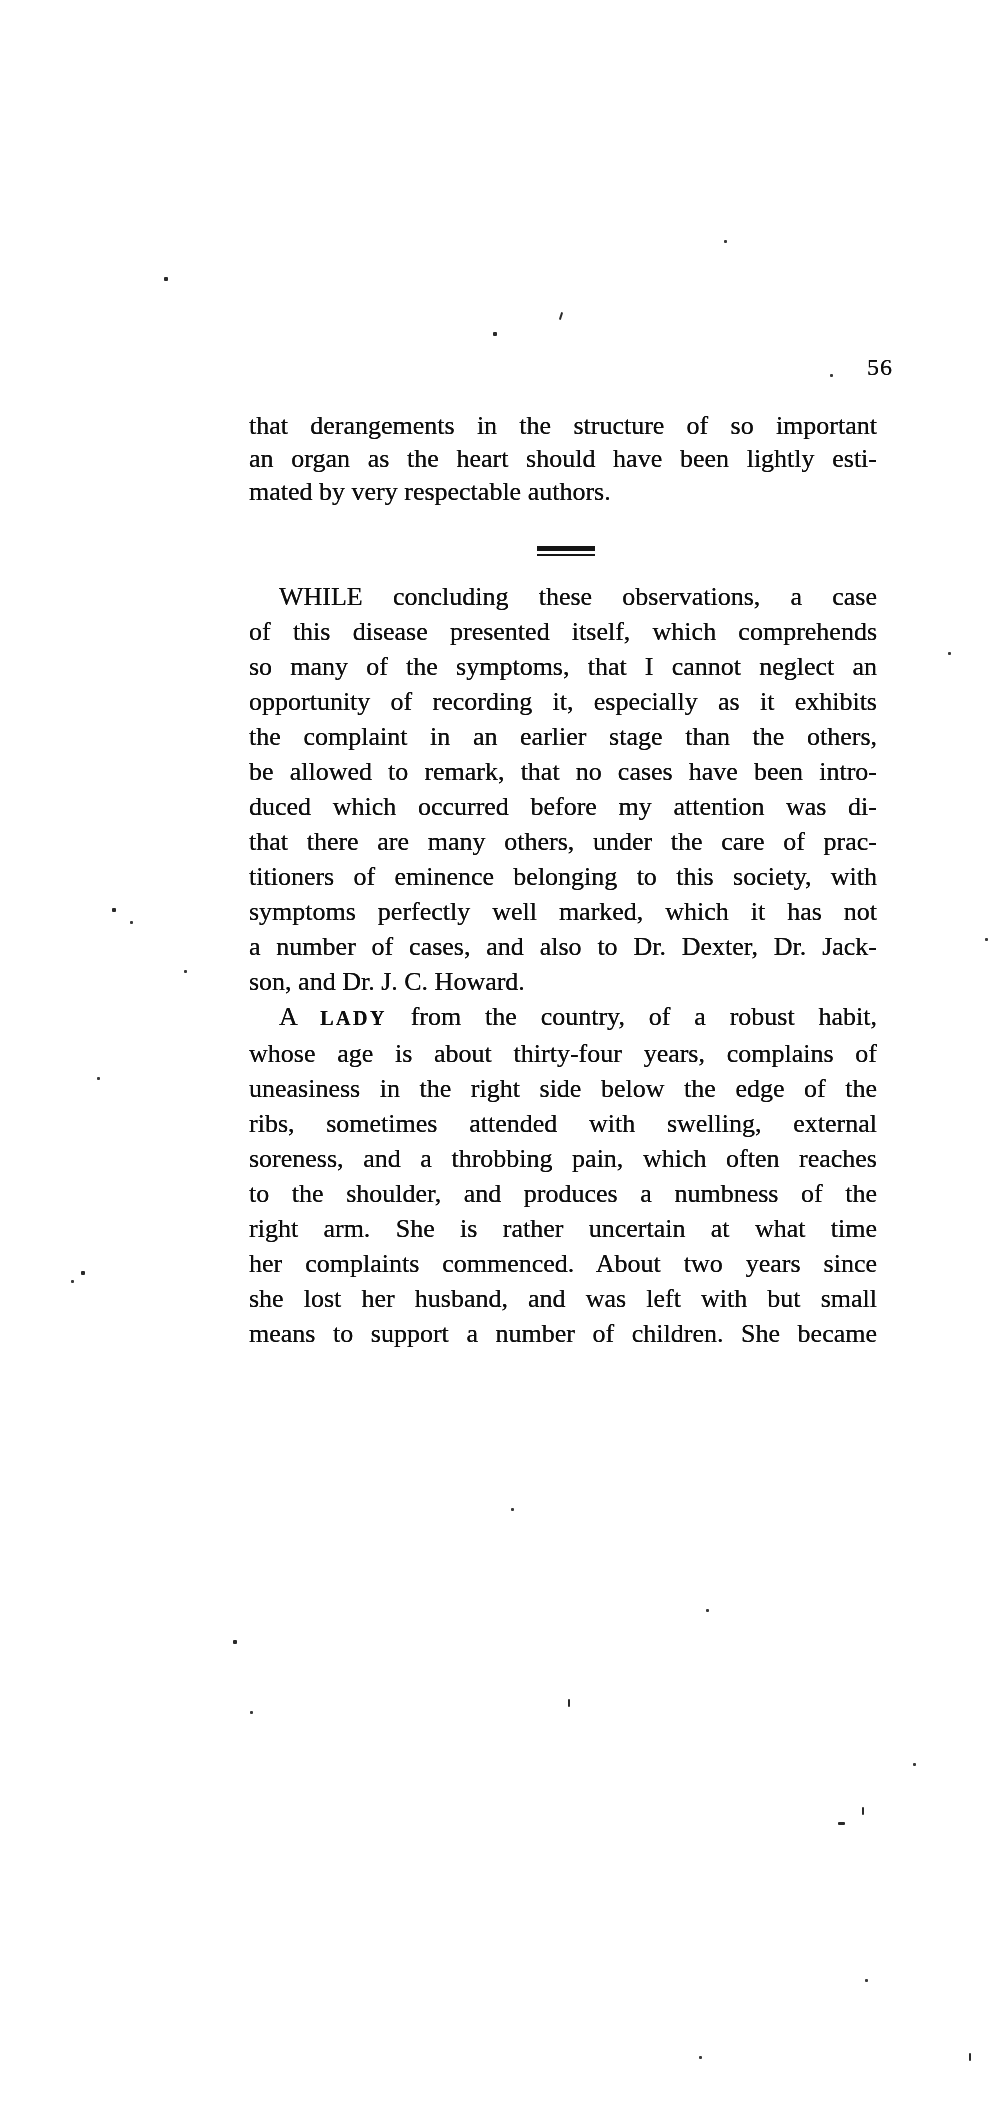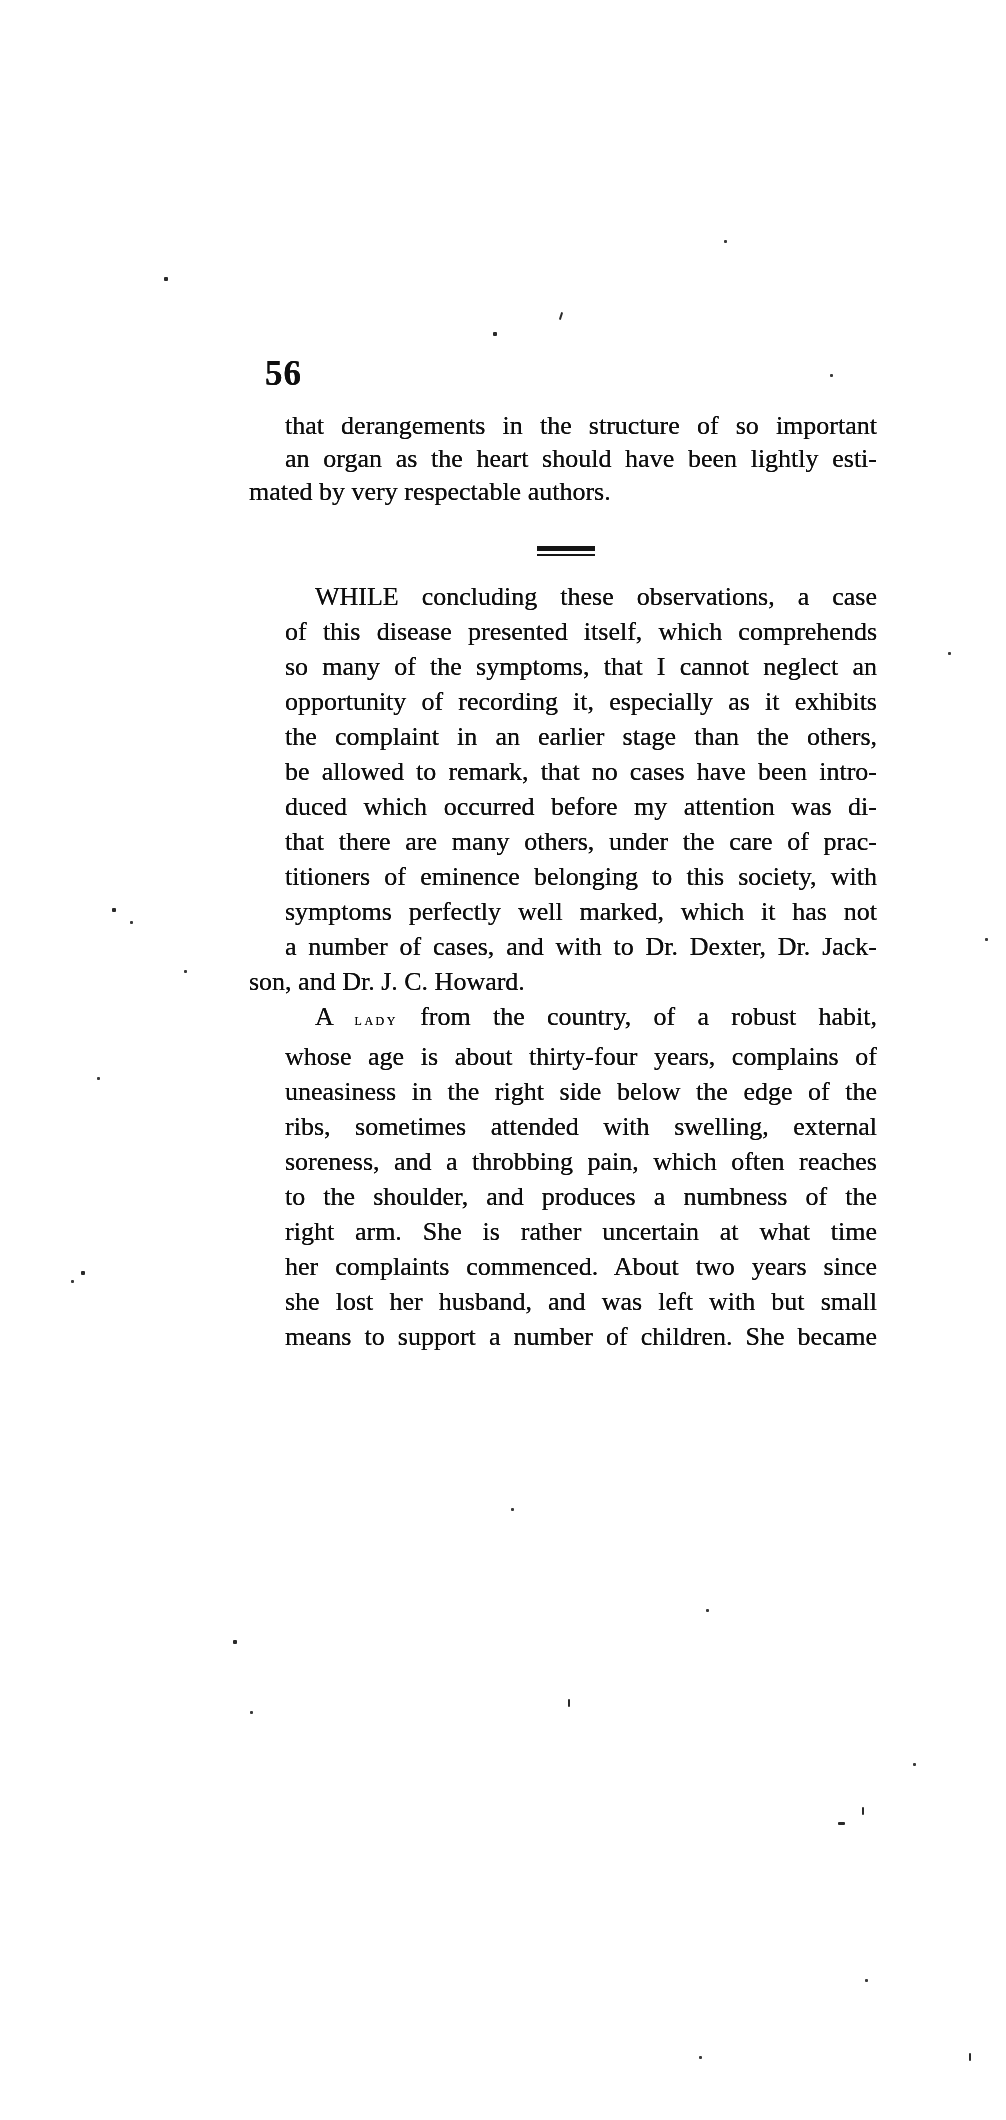--- a/index.html
+++ b/index.html
@@ -7,34 +7,34 @@
     width: 1006px; height: 2120px;
     background: #ffffff;
     position: relative;
     overflow: hidden;
     font-family: "Liberation Serif", "DejaVu Serif", serif;
     color: #0e0e0e;
   }
   .col { position: absolute; left: 249px; width: 628px; }
   .page-number {
     top: 354px;
-    text-align: left;
+    text-align: right;
     padding-left: 16px;
-    font-size: 35px;
-    font-weight: bold;
+    font-size: 24px;
+    font-weight: normal;
     letter-spacing: 1px;
     text-shadow: 0 0 0.5px currentColor;
   }
   .para { text-shadow: 0 0 0.6px currentColor; }
   .para-first { top: 409px; font-size: 26px; line-height: 33px; }
   .text-body  { top: 579px; font-size: 26px; line-height: 35px; }
   .line { text-align: justify; }
-  .line.j { text-align-last: justify; margin-left: 36px; }
+  .line.j { text-align-last: justify; }
   .line.indent { text-indent: 30px; }
-  .sc { font-size: 12px; letter-spacing: 2.5px; }
+  .sc { font-size: 20px; letter-spacing: 2.5px; font-weight: bold; }
   .divider {
     position: absolute;
     left: 537px; top: 546px;
     width: 58px; height: 3px;
     border-top: 5px solid #151515;
     border-bottom: 2px solid #151515;
   }
   .speck {
     position: absolute;
     background: #2a2a2a;
@@ -64,21 +64,21 @@
       <div class="line j indent">WHILE concluding these observations, a case</div>
       <div class="line j">of this disease presented itself, which comprehends</div>
       <div class="line j">so many of the symptoms, that I cannot neglect an</div>
       <div class="line j">opportunity of recording it, especially as it exhibits</div>
       <div class="line j">the complaint in an earlier stage than the others,</div>
       <div class="line j">be allowed to remark, that no cases have been intro-</div>
       <div class="line j">duced which occurred before my attention was di-</div>
       <div class="line j">that there are many others, under the care of prac-</div>
       <div class="line j">titioners of eminence belonging to this society, with</div>
       <div class="line j">symptoms perfectly well marked, which it has not</div>
-      <div class="line j">a number of cases, and with to Dr. Dexter, Dr. Jack-</div>
+      <div class="line j">a number of cases, and also to Dr. Dexter, Dr. Jack-</div>
       <div class="line">son, and Dr. J. C. Howard.</div>
     </div>
   <div>
       <div class="line j indent"><span>A </span><span class="sc">LADY</span><span> from the country, of a robust habit,</span></div>
       <div class="line j">whose age is about thirty-four years, complains of</div>
       <div class="line j">uneasiness in the right side below the edge of the</div>
       <div class="line j">ribs, sometimes attended with swelling, external</div>
       <div class="line j">soreness, and a throbbing pain, which often reaches</div>
       <div class="line j">to the shoulder, and produces a numbness of the</div>
       <div class="line j">right arm. She is rather uncertain at what time</div>

